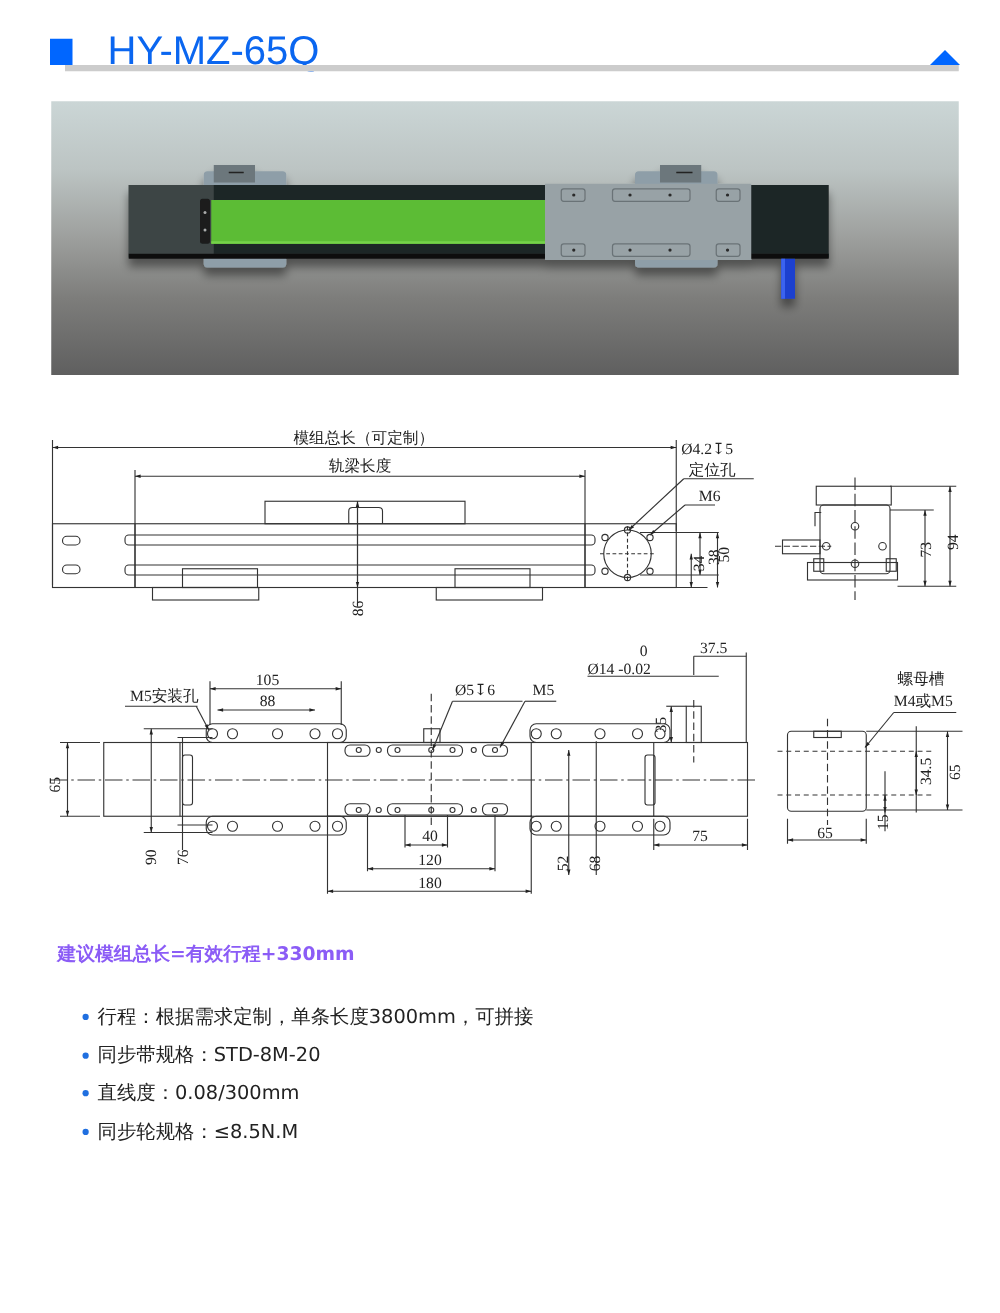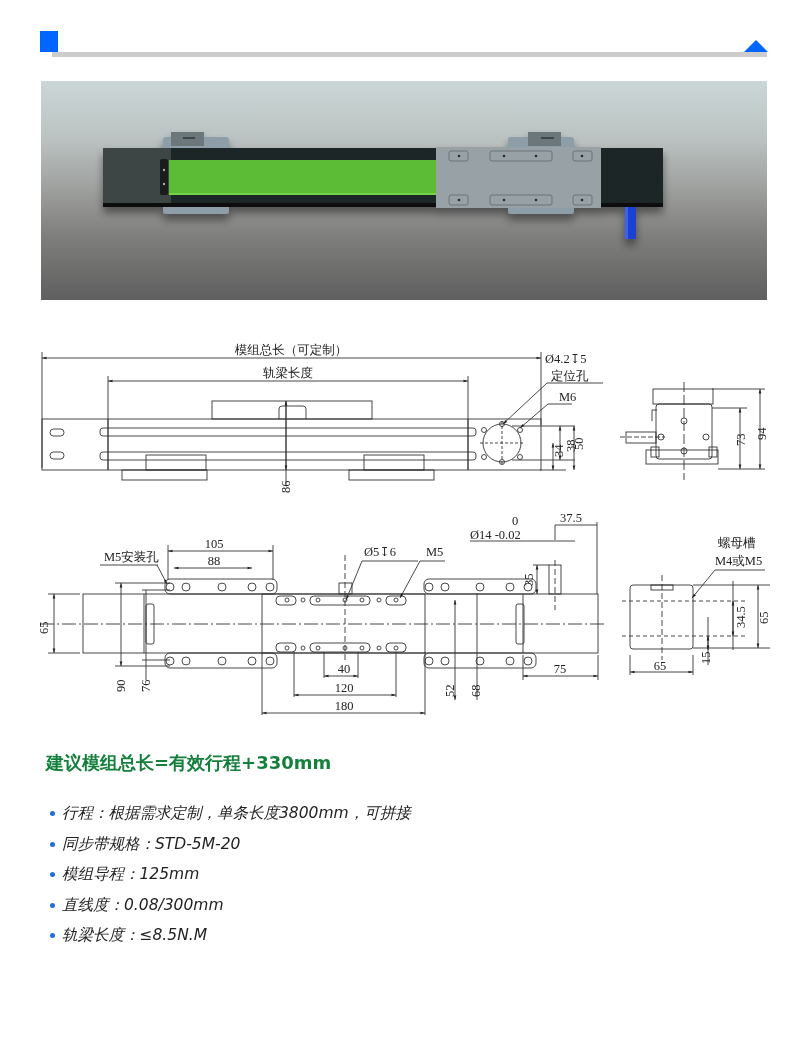--- a/index.html
+++ b/index.html
@@ -10,30 +10,31 @@
   .header .rule { position:absolute; left:52px; top:52px; width:715px; height:5px; background:#cccccc; }
   .header .collapse { position:absolute; left:744px; top:40px; width:0; height:0; border-left:12px solid transparent; border-right:12px solid transparent; border-bottom:12px solid #0066ff; cursor:pointer; }
 
   .photo { position:absolute; left:41px; top:81px; width:726px; height:219px; overflow:hidden;
            background:linear-gradient(to bottom,#cbd6d6 0%,#bcc4c3 25%,#9d9f9d 50%,#7d7d7b 72%,#5f5f5f 100%); }
 
   .drawing { position:absolute; left:0; top:320px; width:800px; height:410px; }
   .drawing svg text { font-family:"Liberation Serif","DejaVu Serif",serif; fill:#222; }
 
   .specs { position:absolute; left:46px; top:748px; width:720px; }
-  .specs .headline { font-family:"DejaVu Sans",sans-serif; font-weight:bold; font-size:18px; color:#15803d; margin:0 0 20px 0; line-height:30px; }
-  .specs ul { list-style:none; margin:0; padding:0;font-style:italic; }
+  .specs .headline { font-family:"DejaVu Sans",sans-serif; font-weight:bold; font-size:15px; color:#8b5cf6; margin:0 0 20px 0; line-height:30px; }
+  .specs ul { list-style:none; margin:16px; padding:0; }
   .specs li { position:relative; padding-left:16px; font-family:"DejaVu Sans",sans-serif; font-size:15.5px; color:#222; height:30.5px; line-height:30.5px; }
   .specs li .bullet { position:absolute; left:4px; top:13px; width:5px; height:5px; border-radius:50%; background:#1f6fe0; }
 </style>
 </head>
 <body>
 
 <div class="header">
   <div class="square"></div>
+  <div class="title">HY-MZ-65Q</div>
   <div class="rule"></div>
   <div class="collapse"></div>
 </div>
 
 <div class="photo">
   <svg width="726" height="219" viewBox="0 0 726 219">
     <defs>
       <filter id="sh" x="-10%" y="-30%" width="120%" height="180%">
         <feGaussianBlur in="SourceAlpha" stdDeviation="4"></feGaussianBlur>
         <feOffset dx="0" dy="6"></feOffset>
@@ -340,18 +341,17 @@
       <text x="0" y="0" transform="translate(768,624) rotate(-90)">65</text>
       <text x="0" y="0" transform="translate(710,664) rotate(-90)">15</text>
     </g>
   </svg>
 </div>
 
 <div class="specs">
   <div class="headline">建议模组总长=有效行程+330mm</div>
   <ul>
     <li><span class="bullet"></span><span>行程：根据需求定制，单条长度3800mm，可拼接</span></li>
-    <li><span class="bullet"></span><span>同步带规格：STD-5M-20</span></li>
-    <li><span class="bullet"></span><span>模组导程：125mm</span></li>
+    <li><span class="bullet"></span><span>同步带规格：STD-8M-20</span></li>
     <li><span class="bullet"></span><span>直线度：0.08/300mm</span></li>
-    <li><span class="bullet"></span><span>轨梁长度：≤8.5N.M</span></li>
+    <li><span class="bullet"></span><span>同步轮规格：≤8.5N.M</span></li>
   </ul>
 </div>
 
 </body></html>

